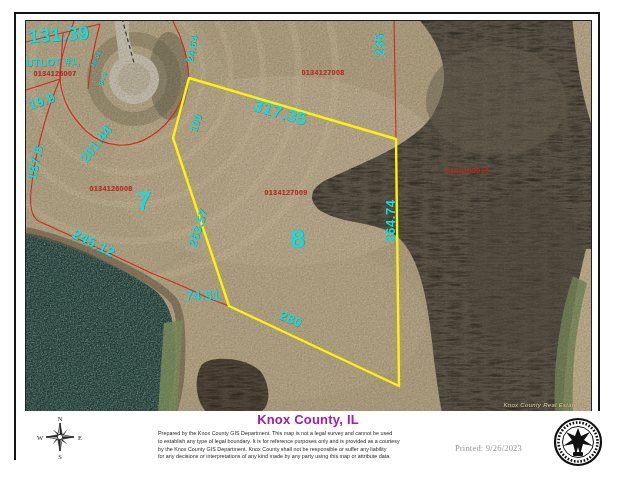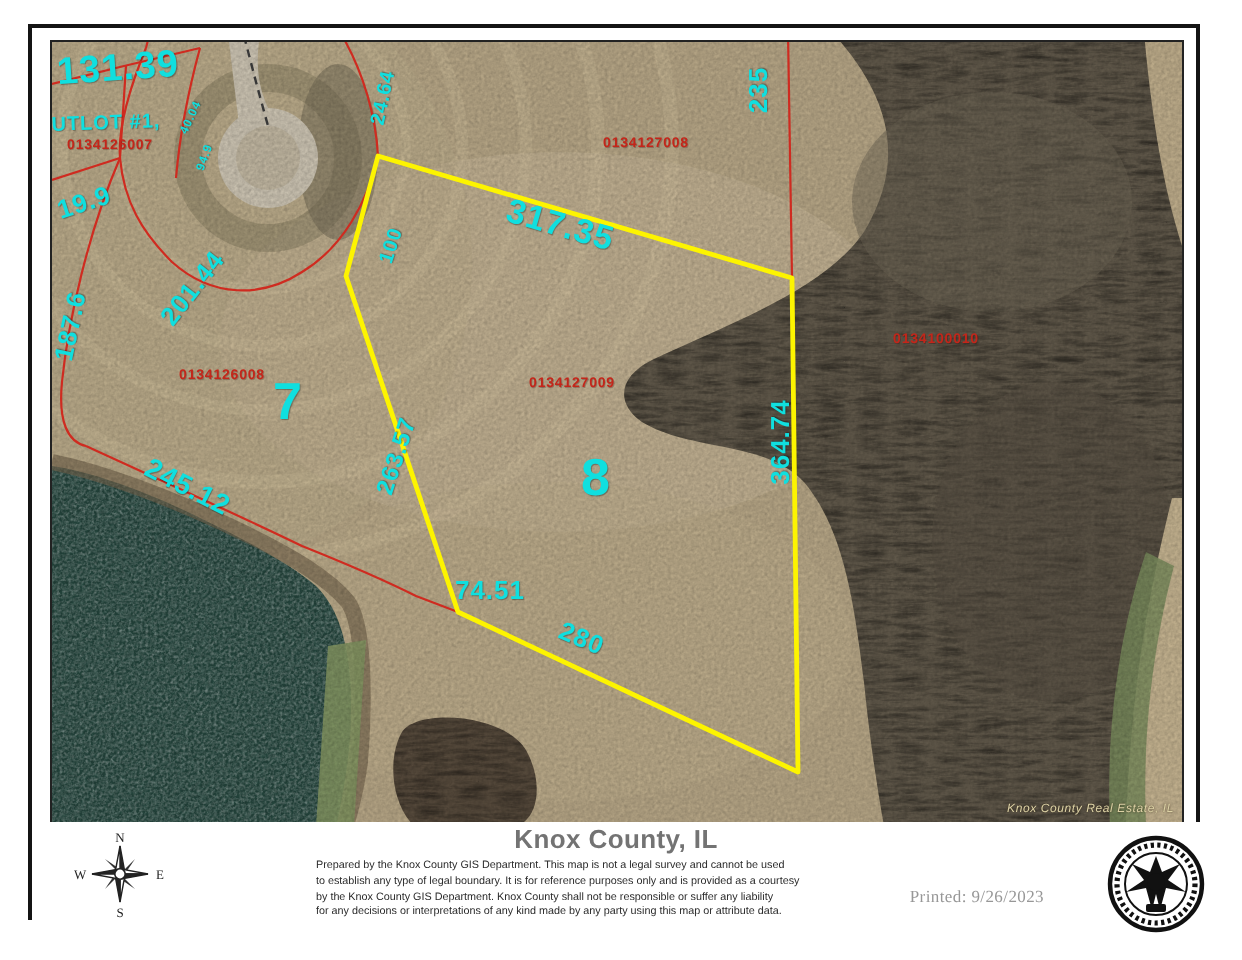--- a/index.html
+++ b/index.html
@@ -26,21 +26,21 @@
     text-shadow:.4px .4px 0 rgba(60,0,0,.25);}
   .watermark{
     position:absolute;right:4px;bottom:3px;font-size:6px;font-style:italic;
     color:#ddd2a6;text-shadow:0 0 1px rgba(40,30,10,.8);letter-spacing:.3px;
   }
   .footer{
     position:absolute;left:16px;top:411px;width:584px;height:49px;background:#fff;
   }
   .page-title{
     position:absolute;left:0;right:0;top:1px;text-align:center;
-    font-size:13px;font-weight:bold;color:#737373;letter-spacing:.2px;
+    font-size:13px;font-weight:bold;color:#a21caf;letter-spacing:.2px;
   }
   .disclaimer{
     position:absolute;left:142px;top:19px;width:300px;
     font-size:5.4px;line-height:1.45;color:#2a2a2a;text-align:left;
   }
   .printed{
     position:absolute;right:78px;top:32px;font-size:8.5px;color:#979797;
     letter-spacing:.2px;
     font-family:Liberation Serif, serif;
   }
@@ -146,21 +146,21 @@
       <span class="map-label cyan" style="left: 9px; top: 142px; font-size: 13px; transform: translate(-50%, -50%) rotate(-78deg);">187.6</span>
       <span class="map-label cyan" style="left: 170px; top: 102px; font-size: 10px; transform: translate(-50%, -50%) rotate(-72deg);">100</span>
       <span class="map-label red" style="left: 85px; top: 167px; font-size: 7px; transform: translate(-50%, -50%) rotate(0deg);">0134126008</span>
       <span class="map-label cyan" style="left: 118px; top: 180px; font-size: 26px; transform: translate(-50%, -50%) rotate(0deg);">7</span>
       <span class="map-label red" style="left: 260px; top: 171px; font-size: 7px; transform: translate(-50%, -50%) rotate(0deg);">0134127009</span>
       <span class="map-label red" style="left: 442px; top: 149px; font-size: 7px; transform: translate(-50%, -50%) rotate(0deg);">0134100010</span>
       <span class="map-label cyan" style="left: 172px; top: 207px; font-size: 12px; transform: translate(-50%, -50%) rotate(-72deg);">263.57</span>
       <span class="map-label cyan" style="left: 272px; top: 218px; font-size: 26px; transform: translate(-50%, -50%) rotate(0deg);">8</span>
       <span class="map-label cyan" style="left: 364px; top: 200px; font-size: 13px; transform: translate(-50%, -50%) rotate(-90deg);">364.74</span>
       <span class="map-label cyan" style="left: 68px; top: 222px; font-size: 14px; transform: translate(-50%, -50%) rotate(27deg);">245.12</span>
-      <span class="map-label cyan" style="left: 177px; top: 274px; font-size: 13px; transform: translate(-50%, -50%) rotate(0deg); margin-left: 42px;">74.51</span>
+      <span class="map-label cyan" style="left: 177px; top: 274px; font-size: 13px; transform: translate(-50%, -50%) rotate(0deg);">74.51</span>
       <span class="map-label cyan" style="left: 265px; top: 298px; font-size: 13px; transform: translate(-50%, -50%) rotate(23deg);">280</span>
     </div>
   <div class="watermark">Knox County Real Estate, IL</div>
 </div>
 
 <div class="footer">
   <div class="page-title">Knox County, IL</div>
   <div class="disclaimer" id="disclaimer">
       <div>Prepared by the Knox County GIS Department. This map is not a legal survey and cannot be used</div>
       <div>to establish any type of legal boundary. It is for reference purposes only and is provided as a courtesy</div>

